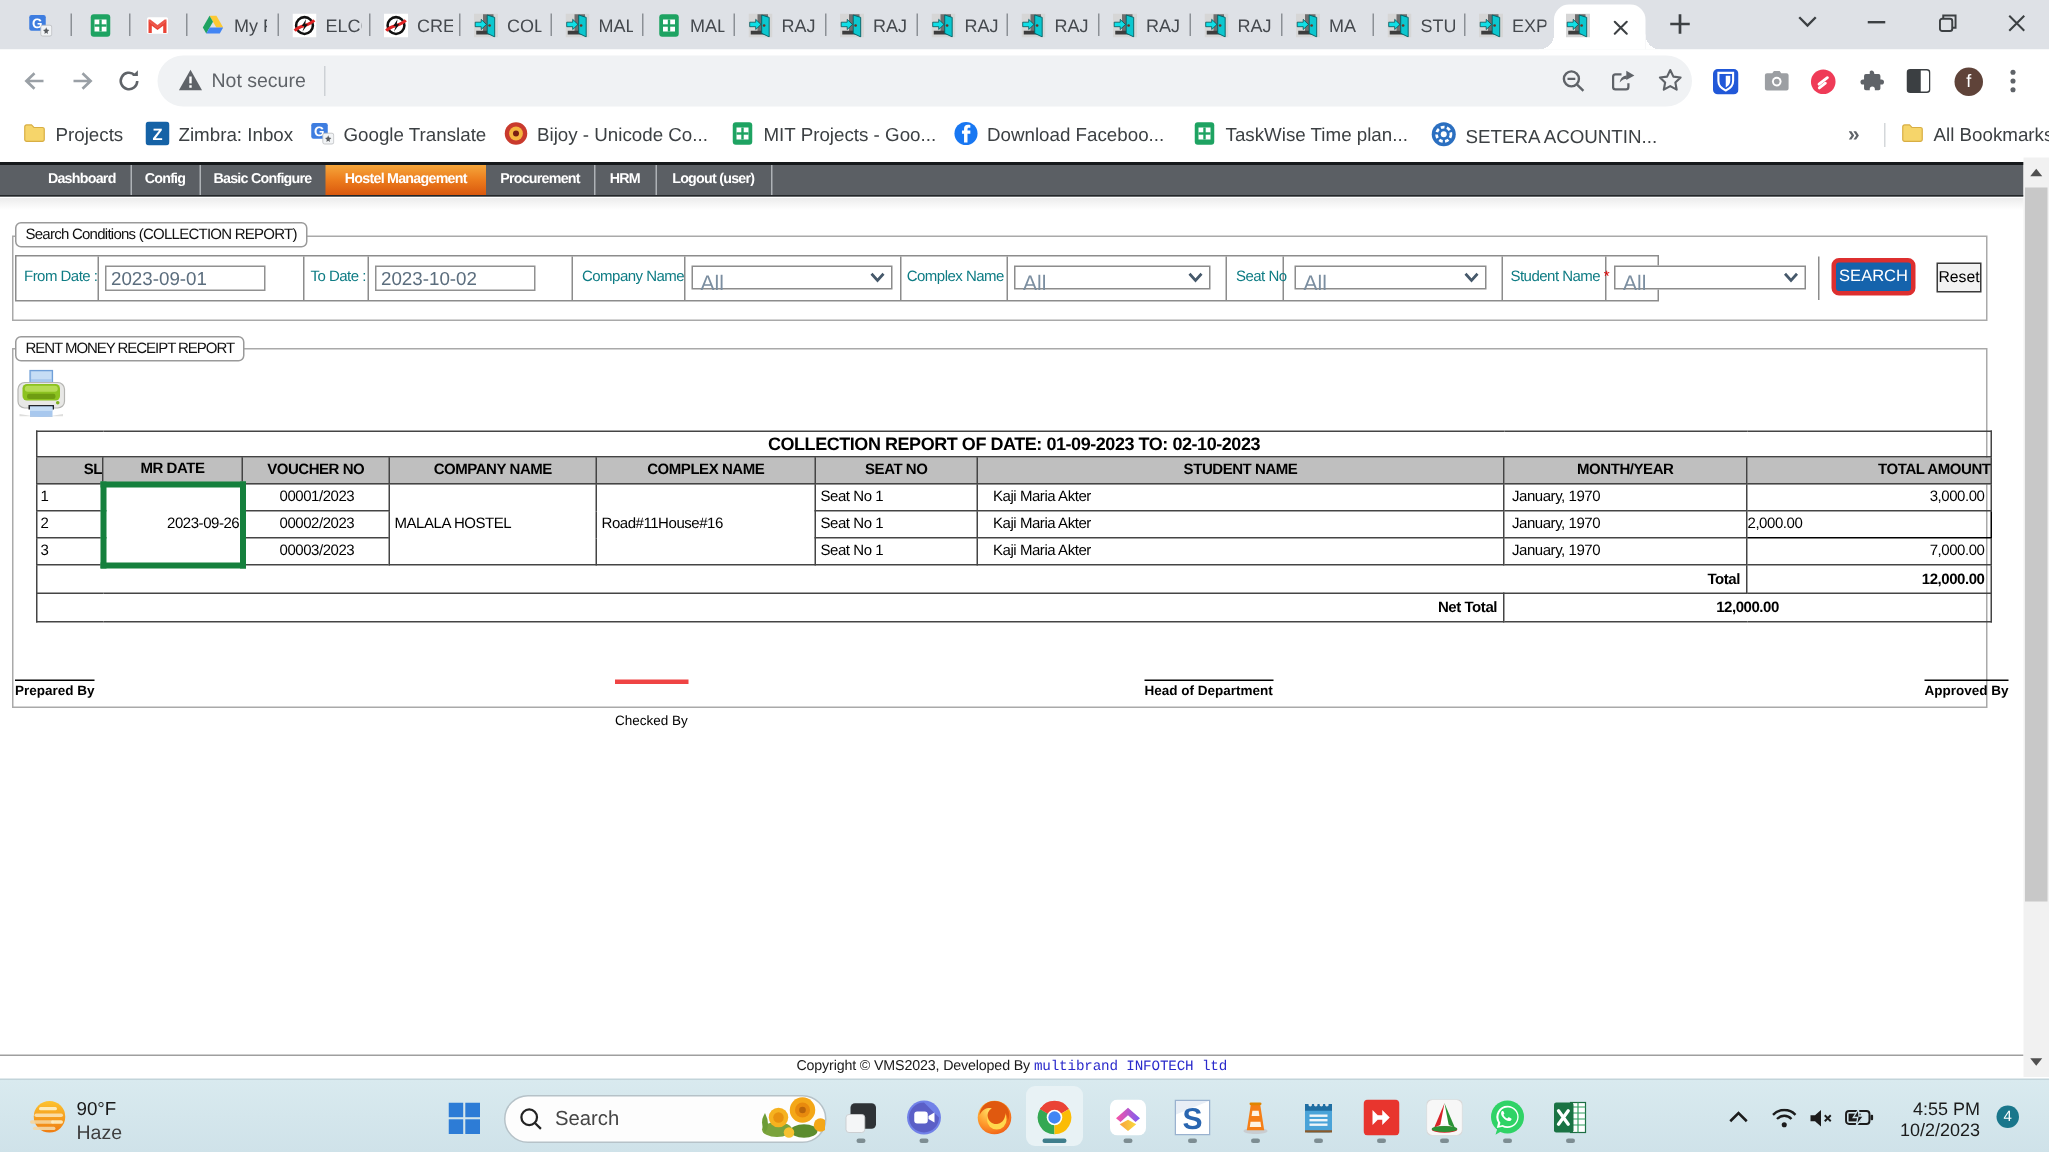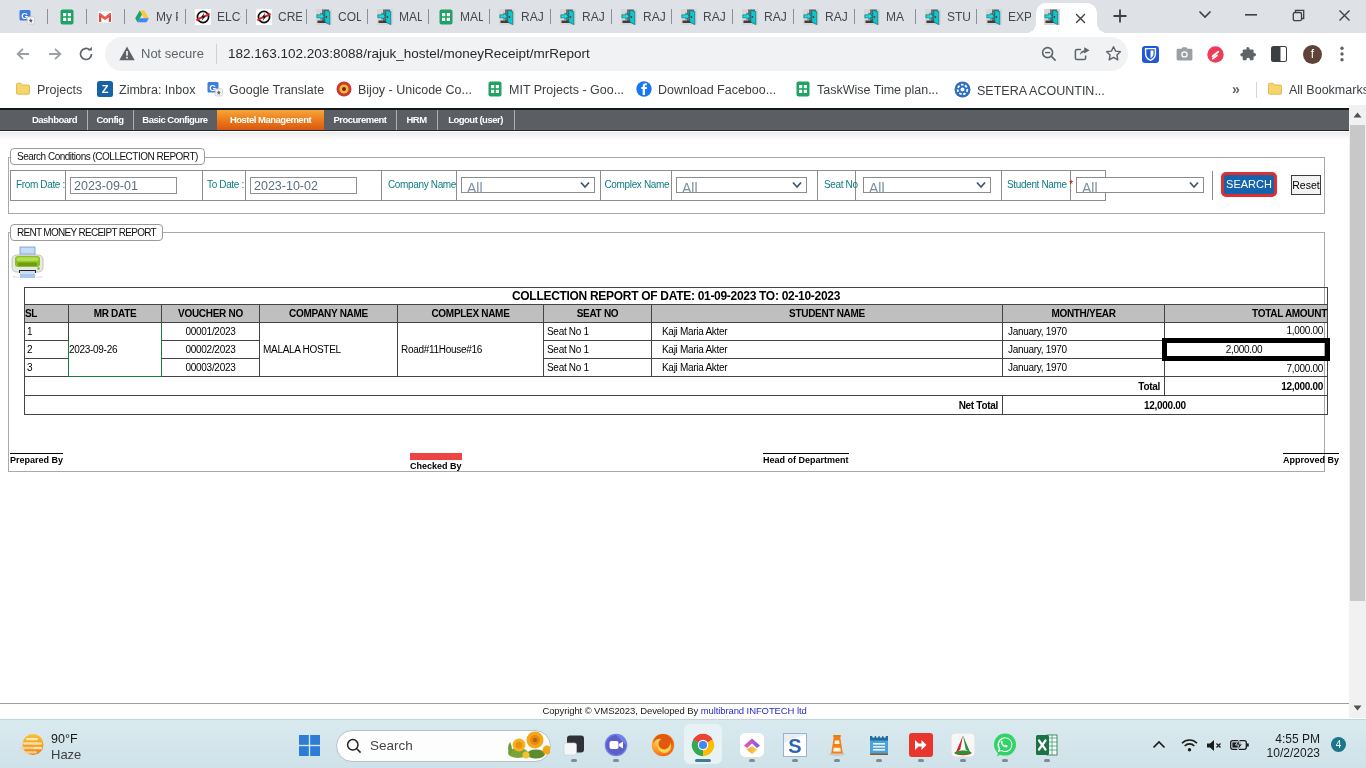--- a/index.html
+++ b/index.html
@@ -37,21 +37,21 @@
 #srow { position:absolute; left:10px; top:170px; width:1096px; height:31px; border:1px solid #8c8c8c; }
 .scell { position:absolute; top:0; height:29px; border-right:1px solid #8c8c8c; }
 .slabel { position:absolute; font-size:10px; letter-spacing:-0.35px; color:#0e7c84; white-space:nowrap; }
 .sinput { position:absolute; height:17px; border:1px solid #919191; background:#fff; font-size:12.5px; color:#5c6e7e; padding-left:3px; line-height:15px; }
 .sselect { position:absolute; height:16px; border:1px solid #8c8c8c; background:#fff; }
 .sselect .alltxt { position:absolute; left:5px; top:2px; font-size:14px; color:#7b8ea0; }
 .sselect svg { position:absolute; right:4px; top:3px; }
 
 #footerline { position:absolute; left:0; top:703px; width:1349px; height:1px; background:#9f9f9f; }
 #copy { position:absolute; left:0; top:705px; width:1349px; text-align:center; font-size:9.5px; letter-spacing:-0.1px; color:#1a1a1a; }
-#copy a { color:#2a2acb; text-decoration:none; }
+#copy a { color:#2a2acb; text-decoration:none;font-family:Liberation Mono, monospace; }
 
 #taskbar { position:absolute; left:0; top:719px; width:1366px; height:49px; background:linear-gradient(180deg,#d9eaef 0%,#cfe2e9 100%); border-top:1px solid #c2d4da; }
 .tico { position:absolute; top:13px; width:24px; height:24px; }
 .tdot { position:absolute; top:39px; width:6px; height:3px; border-radius:2px; background:#7d8d92; }
 </style>
 </head>
 <body>
 <svg width="0" height="0" style="position:absolute">
 <defs>
 <symbol id="door" viewBox="0 0 16 16">
@@ -261,21 +261,20 @@
     </svg>
   <div id="omnibox"></div>
 
   <svg style="position:absolute;left:119px;top:13px" width="16" height="15" viewBox="0 0 16 15">
       <path d="M8 0.5 L15.7 14.2 H0.3 Z" fill="#5f6368"></path>
       <rect x="7.2" y="5" width="1.6" height="4.6" fill="#fff"></rect>
       <rect x="7.2" y="10.8" width="1.6" height="1.7" fill="#fff"></rect>
     </svg>
   <div style="position:absolute;left:141px;top:13px;font-size:13px;color:#5f6368">Not secure</div>
   <div style="position:absolute;left:216px;top:11px;width:1px;height:20px;background:#cdd1d5"></div>
-  <div style="position:absolute;left:228px;top:12.5px;font-size:13.5px;color:#27292c">182.163.102.203:8088/rajuk_hostel/moneyReceipt/mrReport</div>
 
   <svg style="position:absolute;left:1041px;top:13px" width="16" height="16" viewBox="0 0 16 16">
       <circle cx="6.6" cy="6.6" r="5" stroke="#5f6368" stroke-width="1.6" fill="none"></circle>
       <path d="M10.4 10.4 L14.6 14.6" stroke="#5f6368" stroke-width="1.6"></path>
       <path d="M4 6.6 H9.2" stroke="#5f6368" stroke-width="1.4"></path>
     </svg>
 
   <svg style="position:absolute;left:1074px;top:13px" width="17" height="16" viewBox="0 0 17 16">
       <path d="M7 3.5 H3 a1.6 1.6 0 0 0 -1.6 1.6 V12 a1.6 1.6 0 0 0 1.6 1.6 H10 a1.6 1.6 0 0 0 1.6 -1.6 V9.5" stroke="#5f6368" stroke-width="1.5" fill="none"></path>
       <path d="M10.2 1.2 L15.6 4.3 L10.2 7.4 Z" fill="#5f6368"></path>
@@ -473,48 +472,48 @@
         <col style="width:108px">
         <col style="width:351px">
         <col style="width:162px">
         <col style="width:163px">
       </colgroup>
     <tbody>
         <tr>
           <td colspan="9" style="border:1px solid #444;height:17px;text-align:center;font-weight:bold;font-size:12px">COLLECTION REPORT OF DATE: 01-09-2023 TO: 02-10-2023</td>
         </tr>
     <tr style="background:#bfbfbf;font-weight:bold">
-      <td style="border:1px solid #444;height:18px;text-align:left">SL</td>
+      <td style="border:1px solid #444;height:18px;text-align:right">SL</td>
       <td style="border:1px solid #444;text-align:center">MR DATE</td>
       <td style="border:1px solid #444;text-align:center">VOUCHER NO</td>
       <td style="border:1px solid #444;text-align:center">COMPANY NAME</td>
       <td style="border:1px solid #444;text-align:center">COMPLEX NAME</td>
       <td style="border:1px solid #444;text-align:center">SEAT NO</td>
       <td style="border:1px solid #444;text-align:center">STUDENT NAME</td>
       <td style="border:1px solid #444;text-align:center">MONTH/YEAR</td>
       <td style="border:1px solid #444;text-align:right">TOTAL AMOUNT</td>
     </tr>
     <tr>
       <td style="border:1px solid #444;height:18px;padding-left:2px">1</td>
-      <td rowspan="3" style="border:1px solid #15803d;text-align:left">2023-09-26</td>
+      <td rowspan="3" style="border:4px solid #15803d;text-align:right">2023-09-26</td>
       <td style="border:1px solid #444;text-align:center">00001/2023</td>
       <td rowspan="3" style="border:1px solid #444;padding-left:3px">MALALA HOSTEL</td>
       <td rowspan="3" style="border:1px solid #444;padding-left:3px">Road#11House#16</td>
       <td style="border:1px solid #444;padding-left:3px">Seat No 1</td>
       <td style="border:1px solid #444;padding-left:10px">Kaji Maria Akter</td>
       <td style="border:1px solid #444;padding-left:5px">January, 1970</td>
-      <td style="border:1px solid #444;text-align:right;padding-right:4px">1,000.00</td>
+      <td style="border:1px solid #444;text-align:right;padding-right:4px">3,000.00</td>
     </tr>
     <tr>
       <td style="border:1px solid #444;height:18px;padding-left:2px">2</td>
       <td style="border:1px solid #444;text-align:center">00002/2023</td>
       <td style="border:1px solid #444;padding-left:3px">Seat No 1</td>
       <td style="border:1px solid #444;padding-left:10px">Kaji Maria Akter</td>
       <td style="border:1px solid #444;padding-left:5px">January, 1970</td>
-      <td style="border:5px solid #000000;text-align:center;padding-right:4px">2,000.00</td>
+      <td style="border:1px solid #000000;text-align:left;padding-right:4px">2,000.00</td>
     </tr>
     <tr>
       <td style="border:1px solid #444;height:18px;padding-left:2px">3</td>
       <td style="border:1px solid #444;text-align:center">00003/2023</td>
       <td style="border:1px solid #444;padding-left:3px">Seat No 1</td>
       <td style="border:1px solid #444;padding-left:10px">Kaji Maria Akter</td>
       <td style="border:1px solid #444;padding-left:5px">January, 1970</td>
       <td style="border:1px solid #444;text-align:right;padding-right:4px">7,000.00</td>
     </tr>
     <tr>
@@ -522,21 +521,21 @@
       <td style="border:1px solid #444;text-align:right;font-weight:bold;padding-right:4px">12,000.00</td>
     </tr>
     <tr>
       <td colspan="7" style="border:1px solid #444;height:19px;text-align:right;font-weight:bold;padding-right:4px">Net Total</td>
       <td colspan="2" style="border:1px solid #444;text-align:center;font-weight:bold">12,000.00</td>
     </tr>
   </tbody>
     </table>
 
   <div style="position:absolute;left:10px;top:453px;border-top:1px solid #000;font-size:9px;font-weight:bold;padding-top:1px">Prepared By</div>
-  <div style="position:absolute;left:410px;top:453px;border-top:7px solid #ef4444;font-size:9px;font-weight:bold;padding-top:1px">Checked By</div>
+  <div style="position:absolute;left:410px;top:453px;border-top:3px solid #ef4444;font-size:9px;font-weight:normal;padding-top:19px">Checked By</div>
   <div style="position:absolute;left:763px;top:453px;border-top:1px solid #000;font-size:9px;font-weight:bold;padding-top:1px">Head of Department</div>
   <div style="position:absolute;left:1283px;top:453px;border-top:1px solid #000;font-size:9px;font-weight:bold;padding-top:1px">Approved By</div>
 </div>
 <div id="footerline"></div>
 <div id="copy">Copyright © VMS2023, Developed By <a href="#">multibrand INFOTECH ltd</a></div>
 <div id="scroll">
   <svg style="position:absolute;left:4px;top:7px" width="9" height="6" viewBox="0 0 9 6">
       <path d="M4.5 0.5 L8.5 5.5 H0.5 Z" fill="#505050"></path>
     </svg>
   <div class="thumb"></div>

